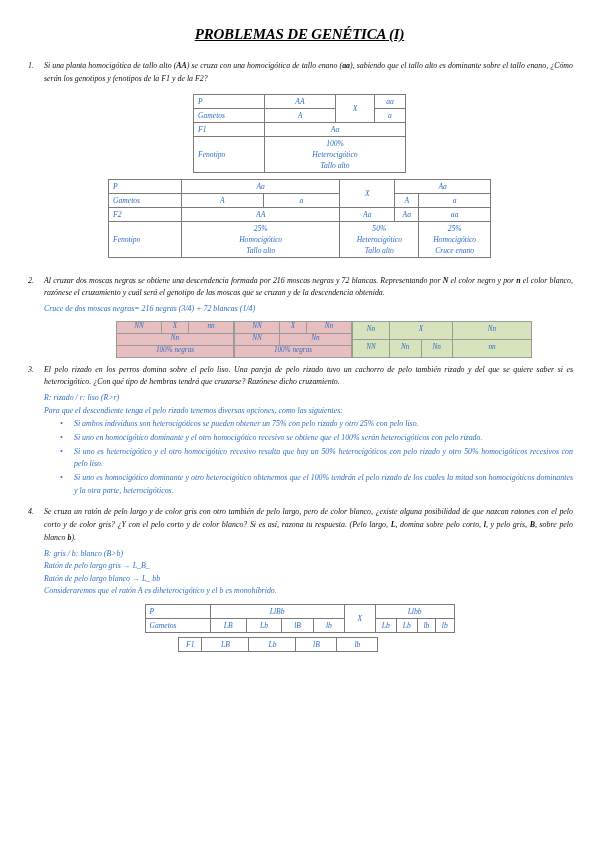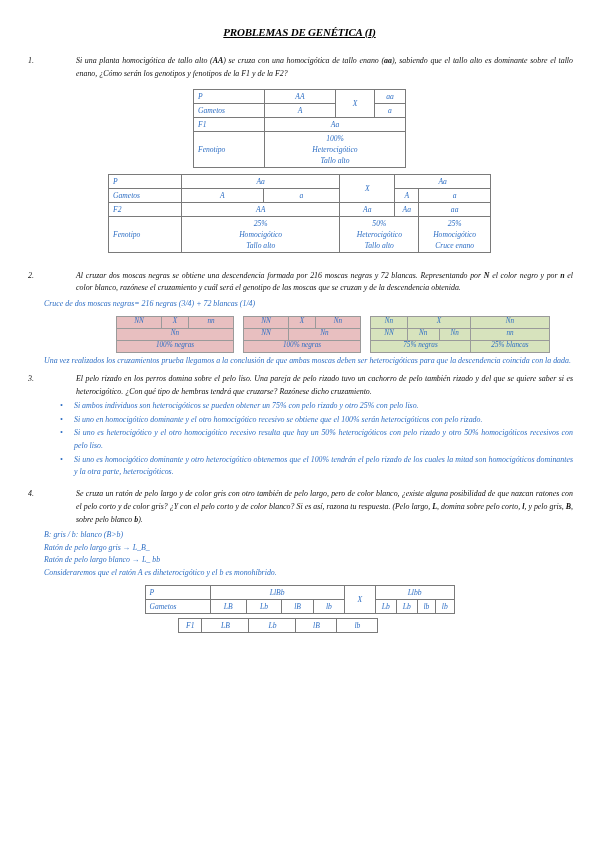--- a/index.html
+++ b/index.html
@@ -9,38 +9,38 @@
     font-family:"Liberation Serif", serif;
     color:#1a1a1a;
     overflow:hidden;
   }
   .page{position:relative;width:599px;height:848px;padding:0;box-sizing:border-box;}
 
   .title{
     text-align:center;
     font-weight:bold;
     font-style:italic;
-    font-size:11px;
+    font-size:15px;
     letter-spacing:-0.2px;
     text-decoration:underline;
     margin:26px 0 0 0;
     color:#000;
   }
 
   .problem{
     display:flex;
     margin:17px 26px 0 22px;
     font-style:italic;
     font-size:7.9px;
     line-height:1.62;
     text-align:justify;
     color:#111;
   }
   .num{width:22px;flex:none;padding-left:6px;box-sizing:border-box;}
-  .ptext{flex:1;margin-left:32px;}
+  .ptext{flex:1;}
   .ptext b{font-weight:bold;}
 
   .ans{
     margin:3px 26px 0 44px;
     font-style:italic;
     font-size:7.9px;
     line-height:1.58;
     color:#2f6fc4;
   }
   .ans div{white-space:pre-wrap;}
@@ -77,21 +77,20 @@
   .tbl-wrap{display:flex;justify-content:center;}
 
   #t1{margin-top:8px;width:213px;}
   #t1 td{height:11px;}
   #t2{margin-top:6px;width:383px;}
   #t2 td{height:11px;}
 
   
   .mini-row{
     display:flex;
-    gap:9px;
     margin:5px 0 0 116px;
   }
   table.mini{
     border-collapse:collapse;
     font-style:italic;
     font-size:7.2px;
     color:#2f6fc4;
   }
   table.mini td{
     border:1px solid #9a9a9a;
@@ -249,38 +248,35 @@
         <td style="width:30px">Nn</td>
         <td colspan="2" style="width:56px">X</td>
         <td colspan="2" style="width:72px">Nn</td>
       </tr>
       <tr>
         <td>NN</td>
         <td>Nn</td>
         <td>Nn</td>
         <td colspan="2">nn</td>
       </tr>
-      <tr>
-        <td colspan="3">75% negras</td>
-        <td colspan="2">25% blancas</td>
-      </tr>
-    </tbody>
-      </table>
-
-  </div>
-
-  <div class="ans" style="margin-top:2px">
-    <div>Una vez realizados los cruzamientos prueba llegamos a la conclusión de que ambas moscas deben ser heterocigóticas para que la descendencia coincida con la dada.</div>
-  </div>
+    </tbody>
+      </table>
+
+  </div>
+
 
   <div class="problem" style="margin-top:6px">
     <div class="num">3.</div>
     <div class="ptext">El pelo rizado en los perros domina sobre el pelo liso. Una pareja de pelo rizado tuvo un cachorro de pelo también rizado y del que se quiere saber si es heterocigótico. ¿Con qué tipo de hembras tendrá que cruzarse? Razónese dicho cruzamiento.</div>
   </div>
 
+  <div class="ans">
+    <div>R: rizado / r: liso (R&gt;r)</div>
+    <div>Para que el descendiente tenga el pelo rizado tenemos diversas opciones, como las siguientes:</div>
+  </div>
 
   <div class="bullets">
     <div class="bullet">
       <div class="dot">•</div>
       <div class="btxt">Si ambos individuos son heterocigóticos se pueden obtener un 75% con pelo rizado y otro 25% con pelo liso.</div>
     </div>
     <div class="bullet">
       <div class="dot">•</div>
       <div class="btxt">Si uno en homocigótico dominante y el otro homocigótico recesivo se obtiene que el 100% serán heterocigóticos con pelo rizado.</div>
     </div>

